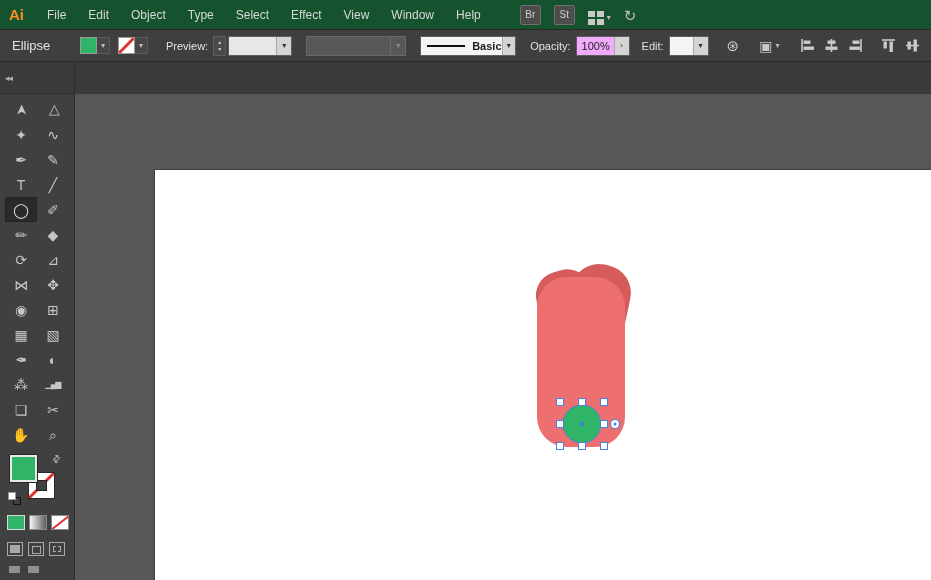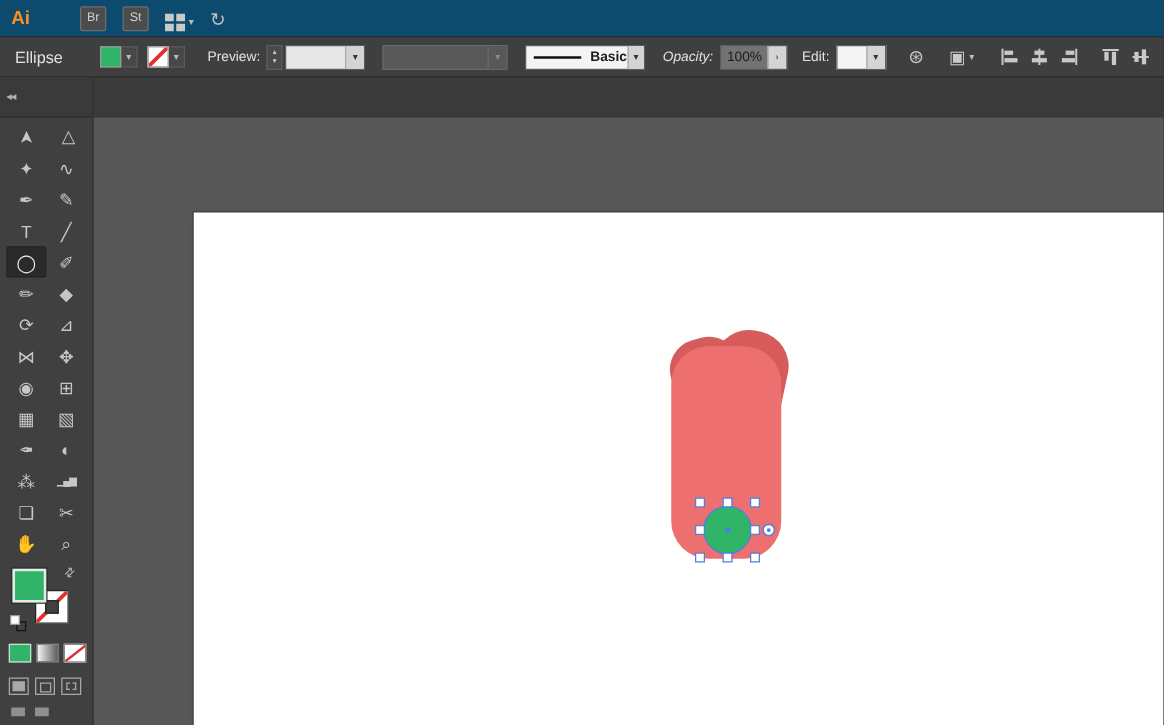--- a/index.html
+++ b/index.html
@@ -1,20 +1,20 @@
 <!DOCTYPE html>
 <html style="--fill-green: #2fb468; --coral: #ee6f6f; --coral-dark: #d65c5c; --selection-blue: #4a80e0; --stroke-none-red: #dd3333;"><head>
 <meta charset="utf-8">
 <style>
   html,body{margin:0;padding:0;background:#2b2b2b;}
   *{box-sizing:border-box;font-family:"Liberation Sans","DejaVu Sans",sans-serif;}
   .app{position:relative;width:931px;height:580px;background:#3a3a3a;overflow:hidden;-webkit-user-select:none;user-select:none;}
 
   
-  .menubar{position:absolute;left:0;top:0;width:100%;height:30px;background:#0c4a6e;display:flex;align-items:center;color:#d8d8d8;font-size:12px;border-bottom:1px solid #262626;}
+  .menubar{position:absolute;left:0;top:0;width:100%;height:30px;background:#14532d;display:flex;align-items:center;color:#d8d8d8;font-size:12px;border-bottom:1px solid #262626;}
   .logo{color:#ff8f1f;font-weight:bold;font-size:15px;padding:0 12px 0 9px;}
   .menu-items{display:flex;align-items:center;height:100%;}
   .menu-item{padding:0 11px;line-height:30px;}
   .menu-icons{display:flex;align-items:flex-end;gap:13px;margin-left:28px;}
   .badge{min-width:21px;height:20px;background:#4c4c4c;border:1px solid #6f6f6f;color:#cfcfcf;font-size:10px;display:flex;align-items:center;justify-content:center;border-radius:2px;padding:0 2px;}
   .arrange-icon{display:flex;align-items:center;gap:3px;color:#c9c9c9;}
   .arrange-grid{display:grid;grid-template-columns:7px 7px;grid-gap:2px;}
   .arrange-grid span{display:block;width:7px;height:6px;background:#c9c9c9;}
   .tiny-caret{font-size:8px;color:#bdbdbd;}
   .sync-icon{font-size:15px;color:#bdbdbd;}
@@ -31,21 +31,21 @@
   .cb-label{margin-left:18px;}
   .stepper{width:13px;height:20px;margin-left:5px;background:#4a4a4a;border:1px solid #5e5e5e;display:flex;flex-direction:column;align-items:center;justify-content:center;font-size:6px;color:#ccc;line-height:1.1;}
   .combo{height:20px;background:#f1f1f1;border:1px solid #5e5e5e;display:flex;align-items:center;position:relative;color:#1c1c1c;}
   .caret-box{width:15px;height:100%;margin-left:auto;background:#d4d4d4;border-left:1px solid #a8a8a8;display:flex;align-items:center;justify-content:center;font-size:8px;color:#333;}
   .stroke-width-combo{width:64px;margin-left:2px;background:#e7e7e7;}
   .brush-combo{width:100px;margin-left:14px;background:#585858;border-color:#686868;}
   .brush-combo .caret-box{background:#585858;border-left-color:#6a6a6a;color:#8d8d8d;}
   .style-line-combo{width:96px;margin-left:14px;background:#f4f4f4;}
   .line-sample{width:42px;height:2px;background:#111;margin-left:6px;}
   .basic-label{margin-left:7px;font-size:11px;font-weight:bold;}
-  .opacity-field{width:54px;margin-left:5px;background:#737373;padding-left:5px;}
+  .opacity-field{width:54px;margin-left:5px;background:#f0abfc;padding-left:5px;}
   .style-combo{width:40px;margin-left:5px;background:#f4f4f4;}
   .icon-btn{margin-left:18px;color:#c9c9c9;font-size:15px;line-height:1;}
   .doc-group{display:flex;align-items:center;gap:3px;margin-left:20px;color:#c9c9c9;font-size:14px;}
   .align-group{display:flex;gap:7px;margin-left:20px;align-items:center;}
   .align-group svg{display:block;}
 
   
   .tools-panel{position:absolute;left:0;top:62px;width:75px;bottom:0;background:#404040;border-right:1px solid #2d2d2d;}
   .panel-header{height:32px;background:#3a3a3a;display:flex;align-items:center;padding-left:5px;color:#b2b2b2;font-size:9px;letter-spacing:-1px;border-bottom:1px solid #2d2d2d;}
   .tool-grid{display:grid;grid-template-columns:1fr 1fr;padding:3px 5px 0;}
@@ -89,20 +89,32 @@
   .artboard{position:absolute;left:80px;top:76px;width:776px;height:410px;background:#ffffff;box-shadow:0 0 0 1px #3e3e3e,4px 4px 8px rgba(0,0,0,0.22);}
   .art-svg{position:absolute;left:0;top:0;}
 </style>
 </head>
 <body>
 
 <div class="app">
 
   <div class="menubar">
     <span class="logo">Ai</span>
+    <div class="menu-items">
+
+    <span class="menu-item">File</span>
+        <span class="menu-item">Edit</span>
+        <span class="menu-item">Object</span>
+        <span class="menu-item">Type</span>
+        <span class="menu-item">Select</span>
+        <span class="menu-item">Effect</span>
+        <span class="menu-item">View</span>
+        <span class="menu-item">Window</span>
+        <span class="menu-item">Help</span>
+      </div>
     <div class="menu-icons">
       <span style="display:flex;gap:13px;">
 
       <span class="badge">Br</span>
           <span class="badge">St</span>
         </span>
       <span class="arrange-icon">
         <span class="arrange-grid">
             <span></span>
             <span></span>
@@ -141,21 +153,21 @@
     <span class="combo brush-combo">
       <span class="caret-box">▾</span>
     </span>
 
     <span class="combo style-line-combo">
       <span class="line-sample"></span>
       <span class="basic-label">Basic</span>
       <span class="caret-box">▾</span>
     </span>
 
-    <span class="cb-label" style="margin-left:14px;font-style:italic;">Opacity:</span>
+    <span class="cb-label" style="margin-left:14px;">Opacity:</span>
     <span class="combo opacity-field">
       <span>100%</span>
       <span class="caret-box">›</span>
     </span>
 
     <span class="cb-label" style="margin-left:12px;">Edit:</span>
     <span class="combo style-combo">
       <span class="caret-box">▾</span>
     </span>
 

